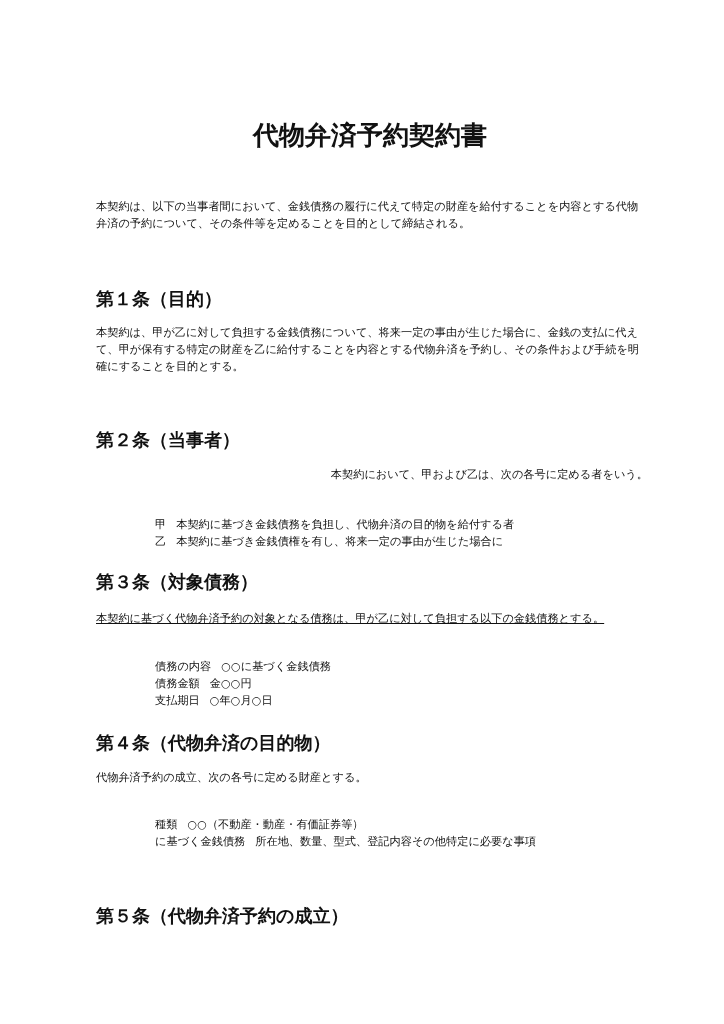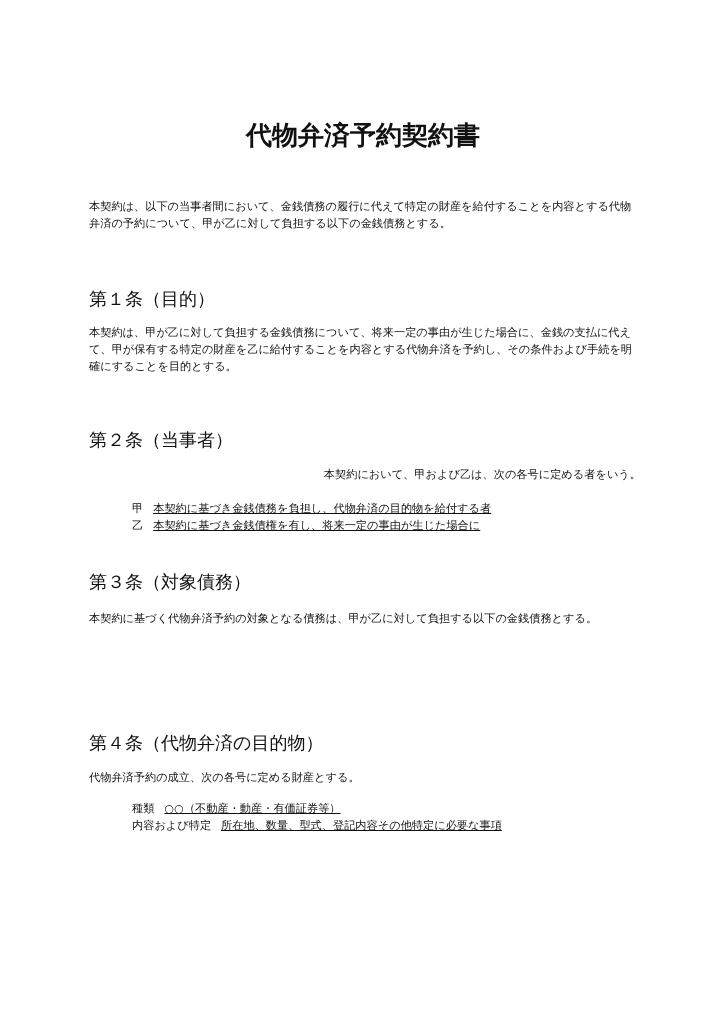--- a/index.html
+++ b/index.html
@@ -10,21 +10,21 @@
     body {
       width: 724px;
       height: 1024px;
       overflow: hidden;
       position: relative;
       font-family: "DejaVu Sans", "Liberation Sans", sans-serif;
       color: #111111;
     }
     .page {
       position: absolute;
-      left: 1px;
+      left: 8px;
       top: 0;
       width: 642px;
       height: 1024px;
     }
     .title {
       position: absolute;
       top: 118px;
       left: 0;
       width: 724px;
       text-align: center;
@@ -38,78 +38,89 @@
       left: 88px;
       width: 552px;
       font-size: 11.2px;
       line-height: 17px;
       margin: 0;
     }
     .heading {
       position: absolute;
       left: 88px;
       font-size: 18px;
-      font-weight: normal;
+      font-weight: bold;
       margin: 0;
       line-height: 22px;
     }
     .list {
       position: absolute;
       left: 131px;
       width: 510px;
       font-size: 11.2px;
       line-height: 17px;
-      margin: 0;
+      margin: 16px;
       padding: 0;
       list-style: none;
-      text-decoration: underline;
     }
     .list li {
       margin: 0;
       padding: 0;
     }
     .term {
       display: inline-block;
       margin-right: 10px;
     }
     .hang {
       padding-left: 0;
     }
   </style>
 </head>
 <body>
 
 <div class="page">
 
   <h1 class="title">代物弁済予約契約書</h1>
 
-  <p class="para" style="top:198px;">本契約は、以下の当事者間において、金銭債務の履行に代えて特定の財産を給付することを内容とする代物弁済の予約について、甲が乙に対して負担する以下の金銭債務とする。</p>
+  <p class="para" style="top:198px;">本契約は、以下の当事者間において、金銭債務の履行に代えて特定の財産を給付することを内容とする代物弁済の予約について、その条件等を定めることを目的として締結される。</p>
 
   <h2 class="heading" style="top:288px;">第１条（目的）</h2>
   <p class="para" style="top:324px;">本契約は、甲が乙に対して負担する金銭債務について、将来一定の事由が生じた場合に、金銭の支払に代えて、甲が保有する特定の財産を乙に給付することを内容とする代物弁済を予約し、その条件および手続を明確にすることを目的とする。</p>
 
   <h2 class="heading" style="top:429px;">第２条（当事者）</h2>
   <p class="para" style="top:466px;text-align:right;">本契約において、甲および乙は、次の各号に定める者をいう。</p>
   <ul class="list" style="top:500px;">
     <li>
       <span class="term">甲</span><span>本契約に基づき金銭債務を負担し、代物弁済の目的物を給付する者</span>
     </li>
     <li>
       <span class="term">乙</span><span>本契約に基づき金銭債権を有し、将来一定の事由が生じた場合に</span>
     </li>
   </ul>
 
   <h2 class="heading" style="top:571px;text-align:center;">第３条（対象債務）</h2>
-  <p class="para" style="top:610px;">本契約に基づく代物弁済予約の対象となる債務は、甲が乙に対して負担する以下の金銭債務とする。</p>
+  <p class="para" style="top:610px;text-decoration:underline;">本契約に基づく代物弁済予約の対象となる債務は、甲が乙に対して負担する以下の金銭債務とする。</p>
+  <ul class="list" style="top:642px;">
+    <li>
+      <span class="term">債務の内容</span><span>○○に基づく金銭債務</span>
+    </li>
+    <li>
+      <span class="term">債務金額</span><span>金○○円</span>
+    </li>
+    <li>
+      <span class="term">支払期日</span><span>○年○月○日</span>
+    </li>
+  </ul>
 
   <h2 class="heading" style="top:732px;">第４条（代物弁済の目的物）</h2>
   <p class="para" style="top:769px;">代物弁済予約の成立、次の各号に定める財産とする。</p>
   <ul class="list" style="top:800px;">
     <li>
       <span class="term">種類</span><span>○○（不動産・動産・有価証券等）</span>
     </li>
     <li>
-      <span class="term">内容および特定</span><span>所在地、数量、型式、登記内容その他特定に必要な事項</span>
+      <span class="term">に基づく金銭債務</span><span>所在地、数量、型式、登記内容その他特定に必要な事項</span>
     </li>
   </ul>
 
+  <h2 class="heading" style="top:905px;">第５条（代物弁済予約の成立）</h2>
 
 </div>
 
 </body></html>

